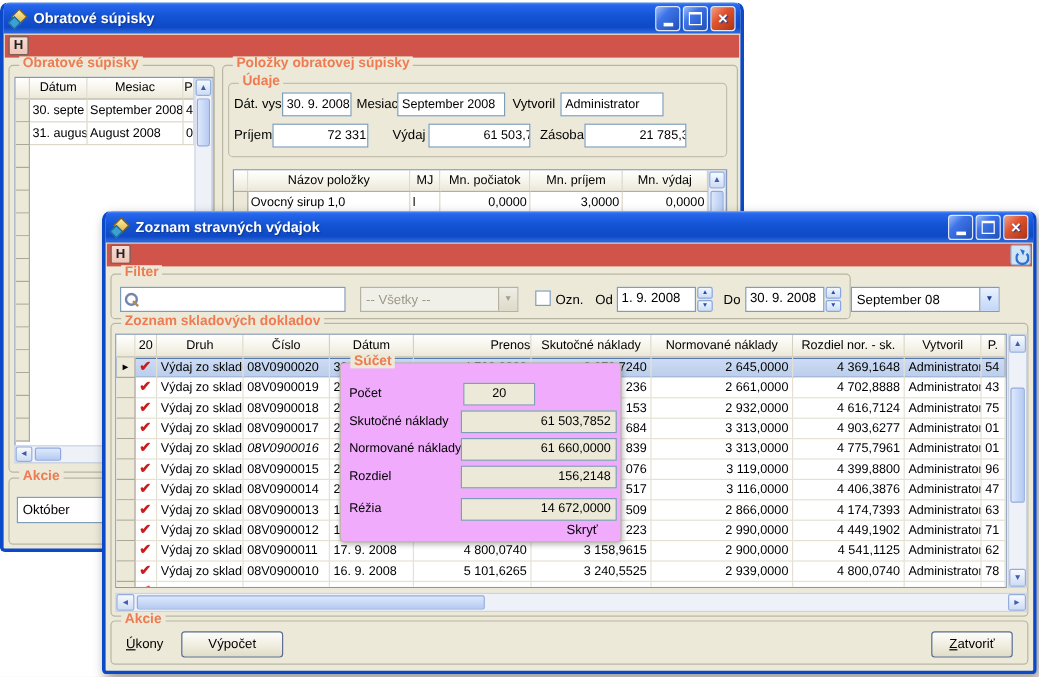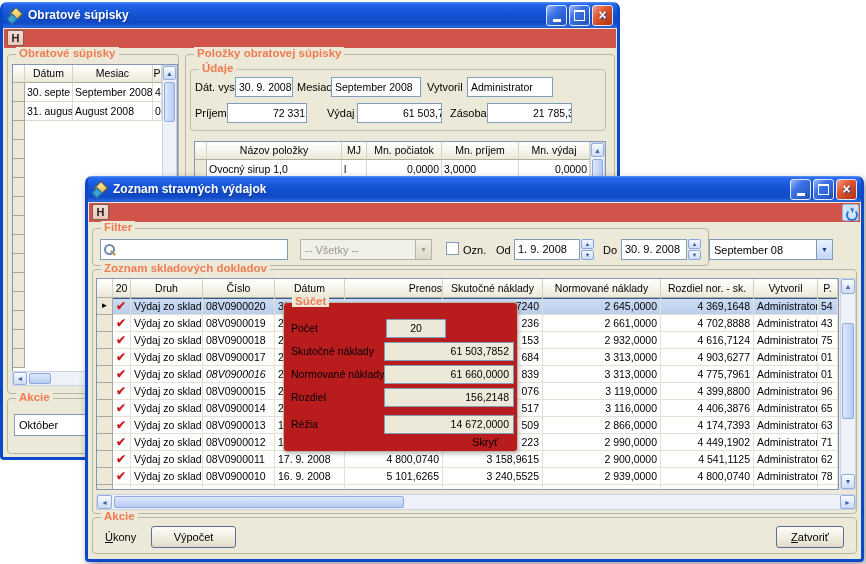--- a/index.html
+++ b/index.html
@@ -60,21 +60,21 @@
 .checkmark{color:#cc1d1d;font-size:12px;font-weight:bold;line-height:15px;}
 .btr{height:19px;background:#fff;}
 .bcell{flex:none;font-size:10.5px;line-height:18px;padding:0 2px;border-right:1px solid #dcd8ca;border-bottom:1px solid #dcd8ca;white-space:nowrap;overflow:hidden;}
 .rowhdr{flex:none;width:12px;background:#ece9d8;border-right:1px solid #aca899;border-bottom:1px solid #aca899;}
 
 .scroll{position:absolute;background:#eef1f8;border:1px solid #ccd4e4;}
 .sarrow{position:absolute;background:linear-gradient(180deg,#f7faff,#cedbf4);border:1px solid #93aede;border-radius:2px;color:#3c5fa8;font-size:7px;display:flex;align-items:center;justify-content:center;}
 .sthumb{position:absolute;background:linear-gradient(90deg,#dde8fc,#b6cbf2);border:1px solid #8eaade;border-radius:2px;}
 .sthumb.h{background:linear-gradient(180deg,#dde8fc,#b6cbf2);}
 
-.sucet{background:#b91c1c;box-shadow:1px 2px 4px rgba(0,0,0,.25);z-index:30;}
+.sucet{background:#f0abfc;box-shadow:1px 2px 4px rgba(0,0,0,.25);z-index:30;}
 .plabel{position:absolute;left:7px;font-size:10.5px;white-space:nowrap;}
 .pfield{position:absolute;height:19px;border:1px solid #7f9db9;background:#ece9d8;font-size:10.5px;line-height:17px;padding:0 4px;text-align:right;white-space:nowrap;}
 .pfield.center{text-align:center;}
 .skryt{position:absolute;font-size:11px;color:#000;}
 
 .xp-btn{position:absolute;height:22px;background:linear-gradient(180deg,#fdfdfa,#ece8d8 70%,#e0dcc8);border:1px solid #5c6e96;border-radius:3px;font-size:11px;text-align:center;line-height:20px;}
 .accel::first-letter{text-decoration:underline;}
 </style>
 </head>
 <body>
@@ -201,21 +201,21 @@
           <span class="bhcell" style="width: 75px;">Mn. počiatok</span>
           <span class="bhcell" style="width: 77px;">Mn. príjem</span>
           <span class="bhcell" style="width: 71px;">Mn. výdaj</span>
         </div>
       <div id="bgi-tbody">
           <div class="btr">
             <span class="rowhdr"></span>
             <span class="bcell" style="width: 135px;">Ovocný sirup 1,0</span>
             <span class="bcell" style="width: 25px;">l</span>
             <span class="bcell num" style="text-align: right; width: 75px;">0,0000</span>
-            <span class="bcell num" style="width: 77px;">3,0000</span>
+            <span class="bcell num" style="text-align: right; width: 77px;">3,0000</span>
             <span class="bcell num" style="text-align: right; width: 71px;">0,0000</span>
           </div>
           <div class="btr">
             <span class="rowhdr"></span>
             <span class="bcell" style="width: 135px;">banány</span>
             <span class="bcell" style="width: 25px;">kg</span>
             <span class="bcell num" style="text-align: right; width: 75px;">0,0000</span>
             <span class="bcell num" style="text-align: right; width: 77px;">18,5000</span>
             <span class="bcell num" style="text-align: right; width: 71px;">18,5000</span>
           </div>
@@ -382,21 +382,21 @@
             <span class="cell markercell"></span>
             <span class="cell" style="width: 18px;"><span class="checkmark">✔</span></span>
             <span class="cell" style="width: 72px;">Výdaj zo skladu</span>
             <span class="cell" style="width: 72px;">08V0900014</span>
             <span class="cell" style="width: 70px;">2</span>
             <span class="cell num" style="width: 98px;"></span>
             <span class="cell num" style="width: 100px;">517</span>
             <span class="cell num" style="width: 118px;">3 116,0000</span>
             <span class="cell num" style="width: 93px;">4 406,3876</span>
             <span class="cell" style="width: 64px;">Administrator</span>
-            <span class="cell" style="width: 20px;">65</span>
+            <span class="cell" style="width: 20px;">47</span>
           </div>
           <div class="ftr">
             <span class="cell markercell"></span>
             <span class="cell" style="width: 18px;"><span class="checkmark">✔</span></span>
             <span class="cell" style="width: 72px;">Výdaj zo skladu</span>
             <span class="cell" style="width: 72px;">08V0900013</span>
             <span class="cell" style="width: 70px;">1</span>
             <span class="cell num" style="width: 98px;"></span>
             <span class="cell num" style="width: 100px;">509</span>
             <span class="cell num" style="width: 118px;">2 866,0000</span>

